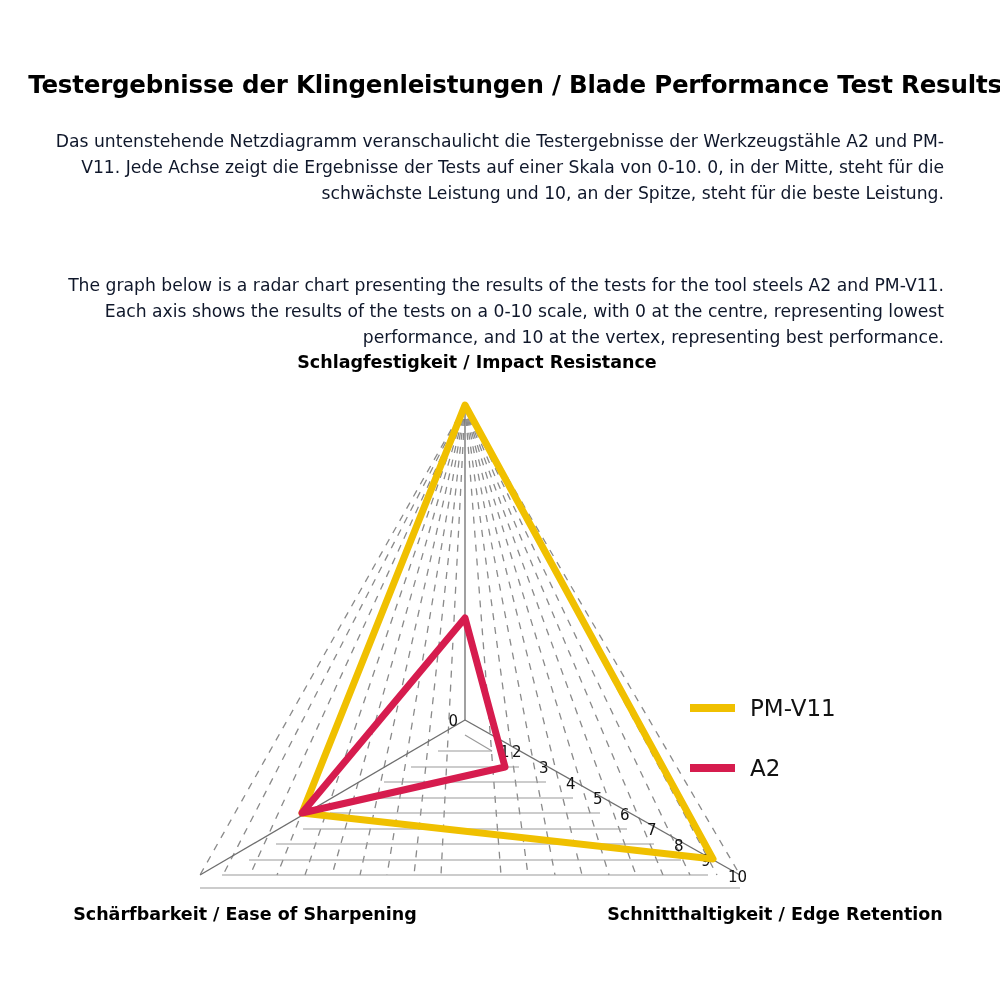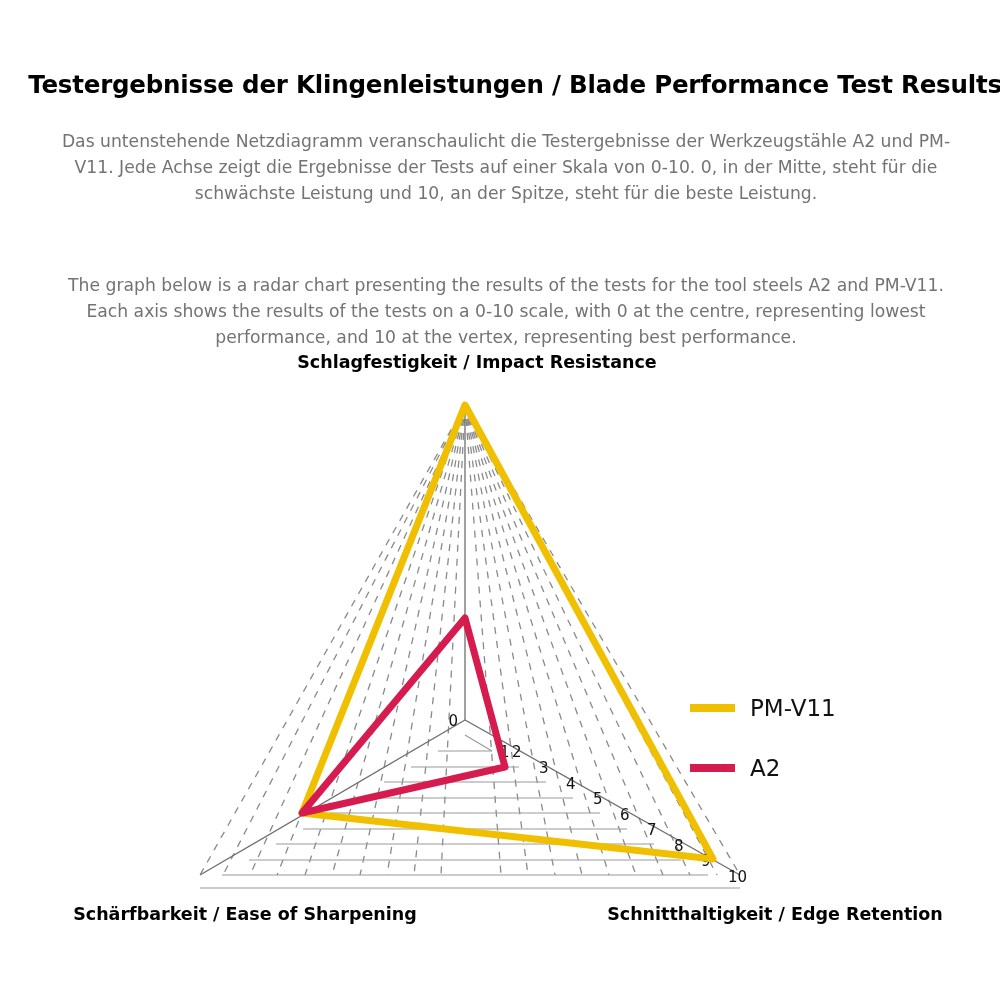--- a/index.html
+++ b/index.html
@@ -25,26 +25,26 @@
     left: 0;
     width: 1000px;
     text-align: center;
     font-size: 24.5px;
     font-weight: bold;
     letter-spacing: -0.2px;
     margin-left: 15px;
   }
   .para {
     position: absolute;
-    left: 56px;
+    left: 44px;
     width: 900px;
-    text-align: center;
+    text-align: right;
     font-size: 17.2px;
     line-height: 26px;
-    color: #737373;
+    color: #0f172a;
   }
   .para-de { top: 128px; }
   .para-en { top: 230px; margin-top: 42px; }
 
   .chart-wrap {
     position: absolute;
     top: 340px;
     left: 0;
     width: 1000px;
     height: 610px;

